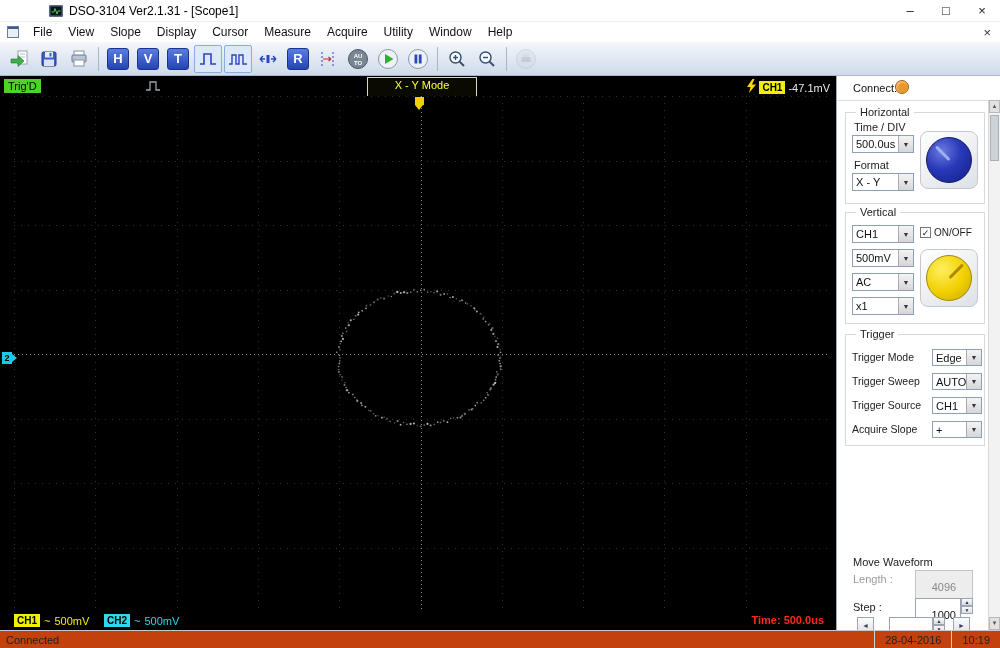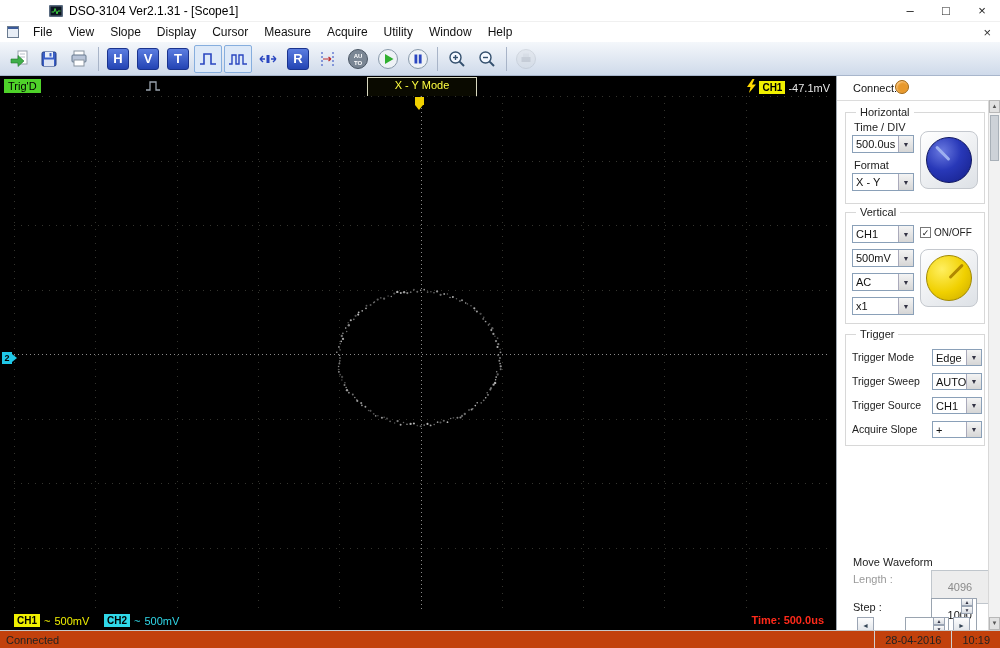--- a/index.html
+++ b/index.html
@@ -66,21 +66,21 @@
   .checkbox{position:absolute;display:flex;align-items:center;gap:3px;}
   .cb-box{width:11px;height:11px;border:1px solid #777;background:#fff;font-size:9px;line-height:10px;text-align:center;color:#111;}
   .cb-label{font-size:10px;color:#222;}
   .knob-well{position:absolute;width:58px;height:58px;background:linear-gradient(145deg,#ffffff,#dde1e6);border:1px solid #c4c8ce;border-radius:8px;}
   .knob{position:absolute;left:5px;top:5px;width:46px;height:46px;border-radius:50%;}
   .knob.blue{background:radial-gradient(circle at 34% 30%,#6a7ae0 0%,#2838b8 45%,#141e86 100%);border:1px solid #0e1660;}
   .knob.yellow{background:radial-gradient(circle at 34% 30%,#ffef60 0%,#f0d000 55%,#c8a800 100%);border:1px solid #a08800;}
   .knob .pointer{position:absolute;left:50%;top:50%;width:3px;height:19px;margin-left:-1.5px;border-radius:2px;transform-origin:50% 0%;}
   .knob.blue .pointer{background:#9db0f0;transform:rotate(135deg);}
   .knob.yellow .pointer{background:#b08800;transform:rotate(225deg);}
-  .field{position:absolute;height:34px;border:1px solid #9aa4b0;background:#fff;font-size:11px;display:flex;align-items:center;justify-content:flex-end;padding:0 4px;color:#111;margin-left:16px;}
+  .field{position:absolute;height:34px;border:1px solid #9aa4b0;background:#fff;font-size:11px;display:flex;align-items:center;justify-content:flex-end;padding:0 4px;color:#111;}
   .field.disabled{background:#ededed;color:#8a8a8a;justify-content:center;border-color:#c0c6cc;}
   .spinner{position:absolute;width:12px;height:16px;display:flex;flex-direction:column;}
   .spin-btn{flex:1;background:linear-gradient(#fafafa,#d8dce2);border:1px solid #9ba5b4;font-size:5px;display:flex;align-items:center;justify-content:center;color:#334;}
   .nav-btn{position:absolute;width:17px;height:16px;background:linear-gradient(#fdfdfd,#dfe3e8);border:1px solid #9ba5b4;font-size:7px;display:flex;align-items:center;justify-content:center;color:#345;}
   .vscroll{position:absolute;left:151px;top:24px;width:12px;height:530px;background:#f2f2f2;border-left:1px solid #d8d8d8;}
   .vs-btn{position:absolute;left:0;width:11px;height:13px;background:#e2e2e2;border:1px solid #b8b8b8;font-size:6px;text-align:center;line-height:11px;color:#555;}
   .vs-thumb{position:absolute;left:1px;top:15px;width:9px;height:46px;background:#cdd2d8;border:1px solid #a8b0b8;}
 
   
   .statusbar{position:absolute;left:0;top:630px;width:100%;height:18px;background:#c2410c;border-top:1px solid #c8c8c8;display:flex;align-items:center;font-size:11px;color:#222;}

